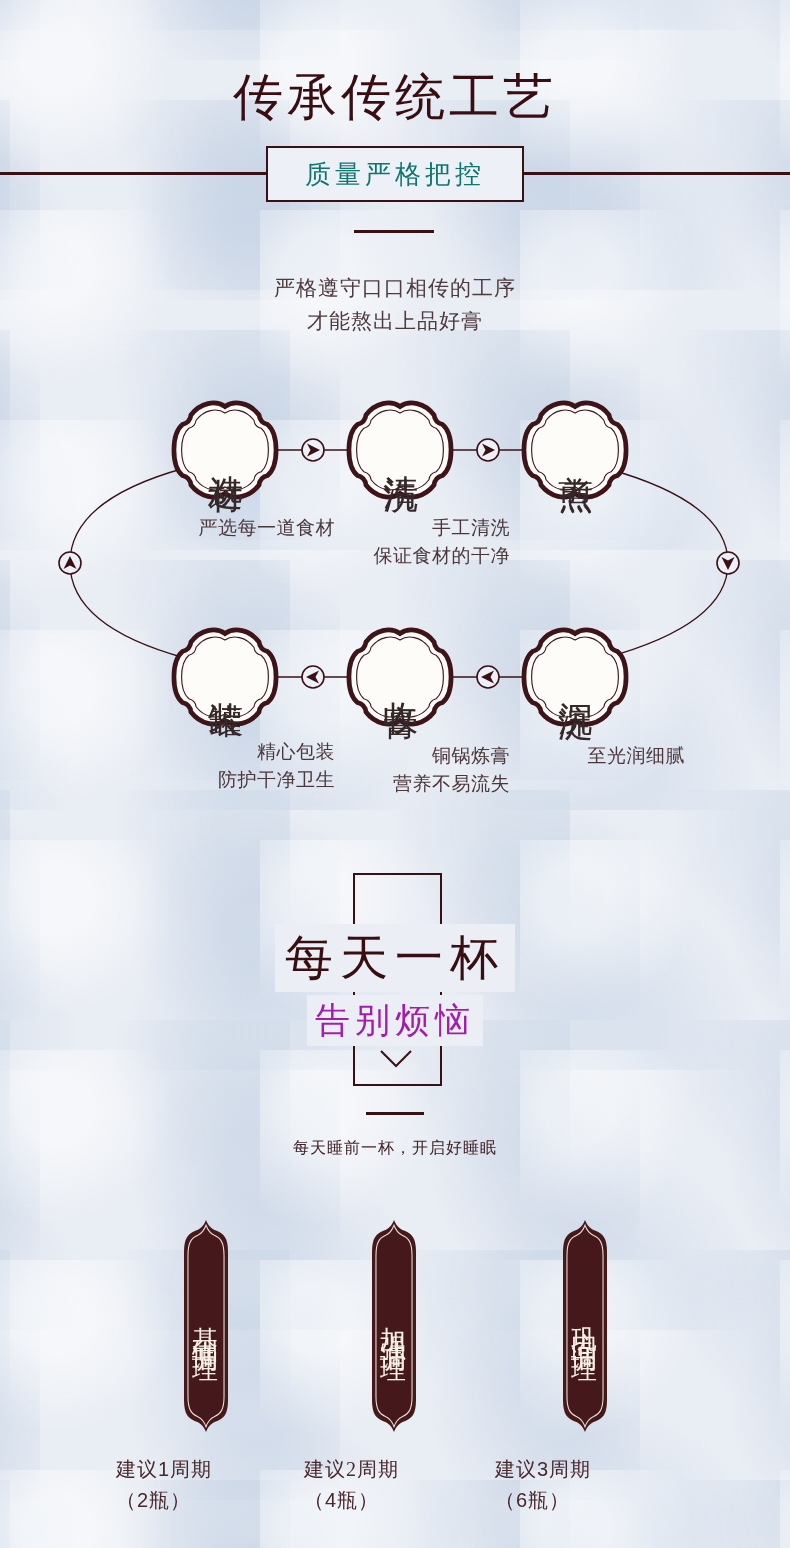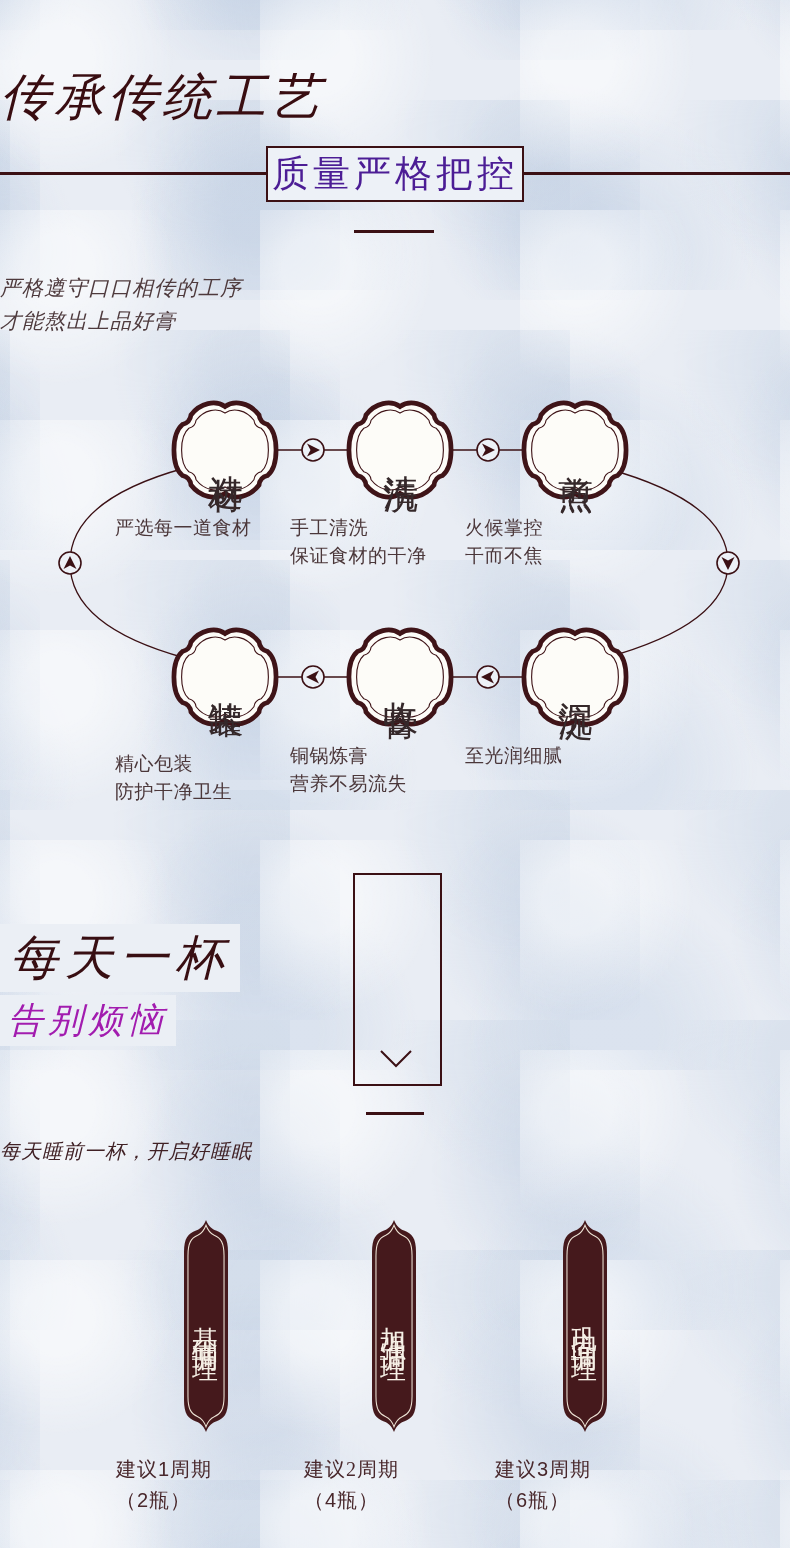--- a/index.html
+++ b/index.html
@@ -10,55 +10,55 @@
     background-image:
       radial-gradient(circle at 22% 28%, rgba(255,255,255,.55) 0 14%, rgba(255,255,255,0) 46%),
       radial-gradient(circle at 72% 62%, rgba(183,199,222,.38) 0 13%, rgba(183,199,222,0) 48%),
       radial-gradient(circle at 45% 85%, rgba(205,217,233,.5) 0 16%, rgba(205,217,233,0) 50%),
       radial-gradient(circle at 85% 15%, rgba(196,210,228,.4) 0 12%, rgba(196,210,228,0) 44%);
     background-size:260px 210px, 300px 240px, 340px 260px, 280px 230px;
     background-position:0 0, 40px 60px, 120px 30px, 10px 100px;
     color:#4c383b;
   }
   .abs{position:absolute;}
-  .ctr{left:0;right:0;text-align:left;font-style:italic;}
+  .ctr{left:0;right:0;text-align:center;}
   
   .title{top:64px;font-size:50px;letter-spacing:4px;color:#390d11;font-weight:500;}
   .rule-line{top:172px;left:0;width:790px;height:3px;background:#3b1014;}
   .subtitle-box{
     top:146px;left:50%;transform:translateX(-50%);
     width:254px;height:52px;border:2px solid #3b1014;background:#edf1f7;
     display:flex;align-items:center;justify-content:center;
-    font-size:37px;letter-spacing:4px;color:#4c1d95;z-index:2;
+    font-size:26px;letter-spacing:4px;color:#0f766e;z-index:2;
   }
   .short-rule{height:3px;background:#3b1014;}
   .intro{top:271px;font-size:21px;line-height:33px;letter-spacing:1px;color:#4e3a3d;}
   
   .flow{top:390px;left:0;width:790px;height:420px;}
   .flow-svg{position:absolute;left:0;top:0;z-index:0;}
   .badge{position:absolute;width:114px;height:104px;z-index:1;}
   .badge svg{position:absolute;left:0;top:0;}
   .badge-label{
     position:absolute;inset:0;display:flex;align-items:center;justify-content:center;
     writing-mode:vertical-rl;text-orientation:upright;
     font-size:35px;letter-spacing:3px;color:#35282a;font-weight:500;
   }
   .step-desc{
-    position:absolute;width:220px;text-align:left;z-index:1;
+    position:absolute;width:220px;text-align:right;z-index:1;
     font-size:19px;line-height:28px;letter-spacing:.5px;color:#4b373a;
   }
   
   .slogan-frame{top:873px;left:353px;width:89px;height:213px;border:2px solid #3b1014;box-sizing:border-box;z-index:0;}
   .slogan-headline{top:924px;z-index:1;}
   .slogan-headline span{display:inline-block;background:#ebeff5;padding:2px 10px;
     font-size:48px;letter-spacing:7px;color:#380e12;font-weight:500;}
   .slogan-subline{top:995px;z-index:1;}
   .slogan-subline span{display:inline-block;background:#ebeff5;padding:2px 8px;
     font-size:35px;letter-spacing:5px;color:#a21caf;}
-  .slogan-caption{top:1138px;font-size:20px;letter-spacing:1px;color:#402125;}
+  .slogan-caption{top:1138px;font-size:16px;letter-spacing:1px;color:#402125;}
   
   .banner{position:absolute;top:1220px;width:48px;height:212px;}
   .banner svg{position:absolute;left:0;top:0;}
   .banner-label{
     position:absolute;inset:10px 0;display:flex;align-items:center;justify-content:center;
     writing-mode:vertical-rl;text-orientation:upright;
     font-size:26px;letter-spacing:10px;color:#f6f0e6;
   }
   .plan-caption{position:absolute;width:180px;text-align:left;font-size:20px;color:#49282c;letter-spacing:1px;}
   .plan-cycle{top:1456px;}
@@ -133,24 +133,20 @@
     </div>
 
     <div class="step-desc" style="left:115px;top:124px;">
       <div>严选每一道食材</div>
       <div></div>
     </div>
     <div class="step-desc" style="left:290px;top:124px;">
       <div>手工清洗</div>
       <div>保证食材的干净</div>
     </div>
-    <div class="step-desc" style="left:465px;top:124px;">
-      <div>火候掌控</div>
-      <div>干而不焦</div>
-    </div>
 
     <div class="badge" style="left:168px;top:235px;">
       <svg width="114" height="104" viewBox="0 0 120 110">
         <path d="M24 18 C34 5 50 2 60 9 C70 2 86 5 96 18 Q97 26 105 28 C117 38 117 72 105 82 Q97 84 96 92 C86 105 70 108 60 101 C50 108 34 105 24 92 Q23 84 15 82 C3 72 3 38 15 28 Q23 26 24 18 Z" fill="#fdfcf8" stroke="#3f1418" stroke-width="5"></path>
         <path d="M24 18 C34 5 50 2 60 9 C70 2 86 5 96 18 Q97 26 105 28 C117 38 117 72 105 82 Q97 84 96 92 C86 105 70 108 60 101 C50 108 34 105 24 92 Q23 84 15 82 C3 72 3 38 15 28 Q23 26 24 18 Z" fill="none" stroke="#3f1418" stroke-width="1.4" transform="translate(60,55) scale(0.85) translate(-60,-55)"></path>
       </svg>
       <div class="badge-label">装罐</div>
     </div>
     <div class="badge" style="left:343px;top:235px;">
       <svg width="114" height="104" viewBox="0 0 120 110">
@@ -160,21 +156,21 @@
       <div class="badge-label">收膏</div>
     </div>
     <div class="badge" style="left:518px;top:235px;">
       <svg width="114" height="104" viewBox="0 0 120 110">
         <path d="M24 18 C34 5 50 2 60 9 C70 2 86 5 96 18 Q97 26 105 28 C117 38 117 72 105 82 Q97 84 96 92 C86 105 70 108 60 101 C50 108 34 105 24 92 Q23 84 15 82 C3 72 3 38 15 28 Q23 26 24 18 Z" fill="#fdfcf8" stroke="#3f1418" stroke-width="5"></path>
         <path d="M24 18 C34 5 50 2 60 9 C70 2 86 5 96 18 Q97 26 105 28 C117 38 117 72 105 82 Q97 84 96 92 C86 105 70 108 60 101 C50 108 34 105 24 92 Q23 84 15 82 C3 72 3 38 15 28 Q23 26 24 18 Z" fill="none" stroke="#3f1418" stroke-width="1.4" transform="translate(60,55) scale(0.85) translate(-60,-55)"></path>
       </svg>
       <div class="badge-label">沉淀</div>
     </div>
 
-    <div class="step-desc" style="left:115px;top:360px;">
+    <div class="step-desc" style="left:115px;top:348px;">
       <div>精心包装</div>
       <div>防护干净卫生</div>
     </div>
     <div class="step-desc" style="left:290px;top:352px;">
       <div>铜锅炼膏</div>
       <div>营养不易流失</div>
     </div>
     <div class="step-desc" style="left:465px;top:352px;">
       <div>至光润细腻</div>
     </div>

